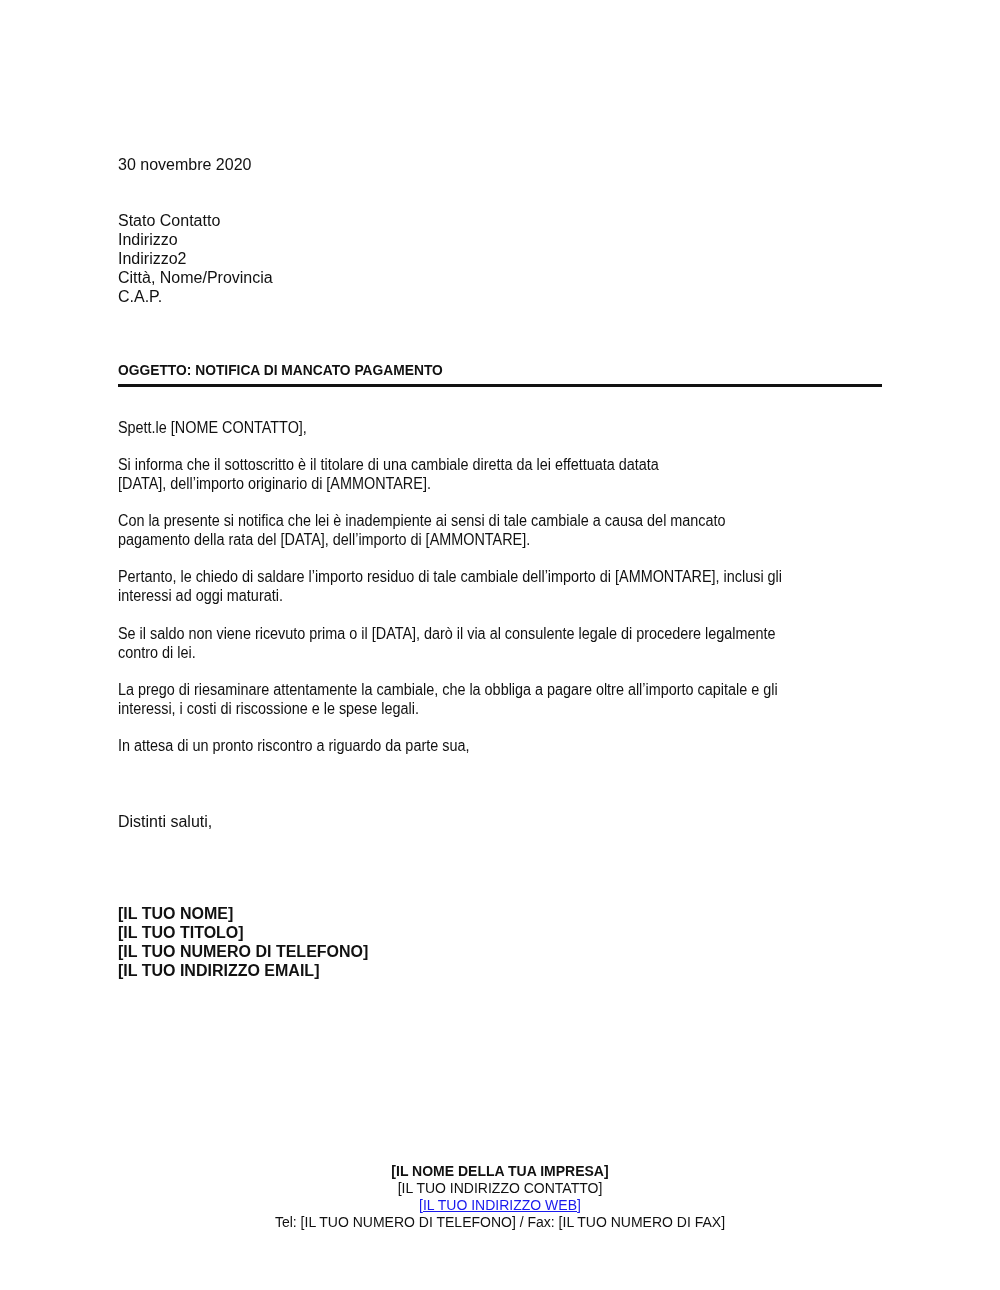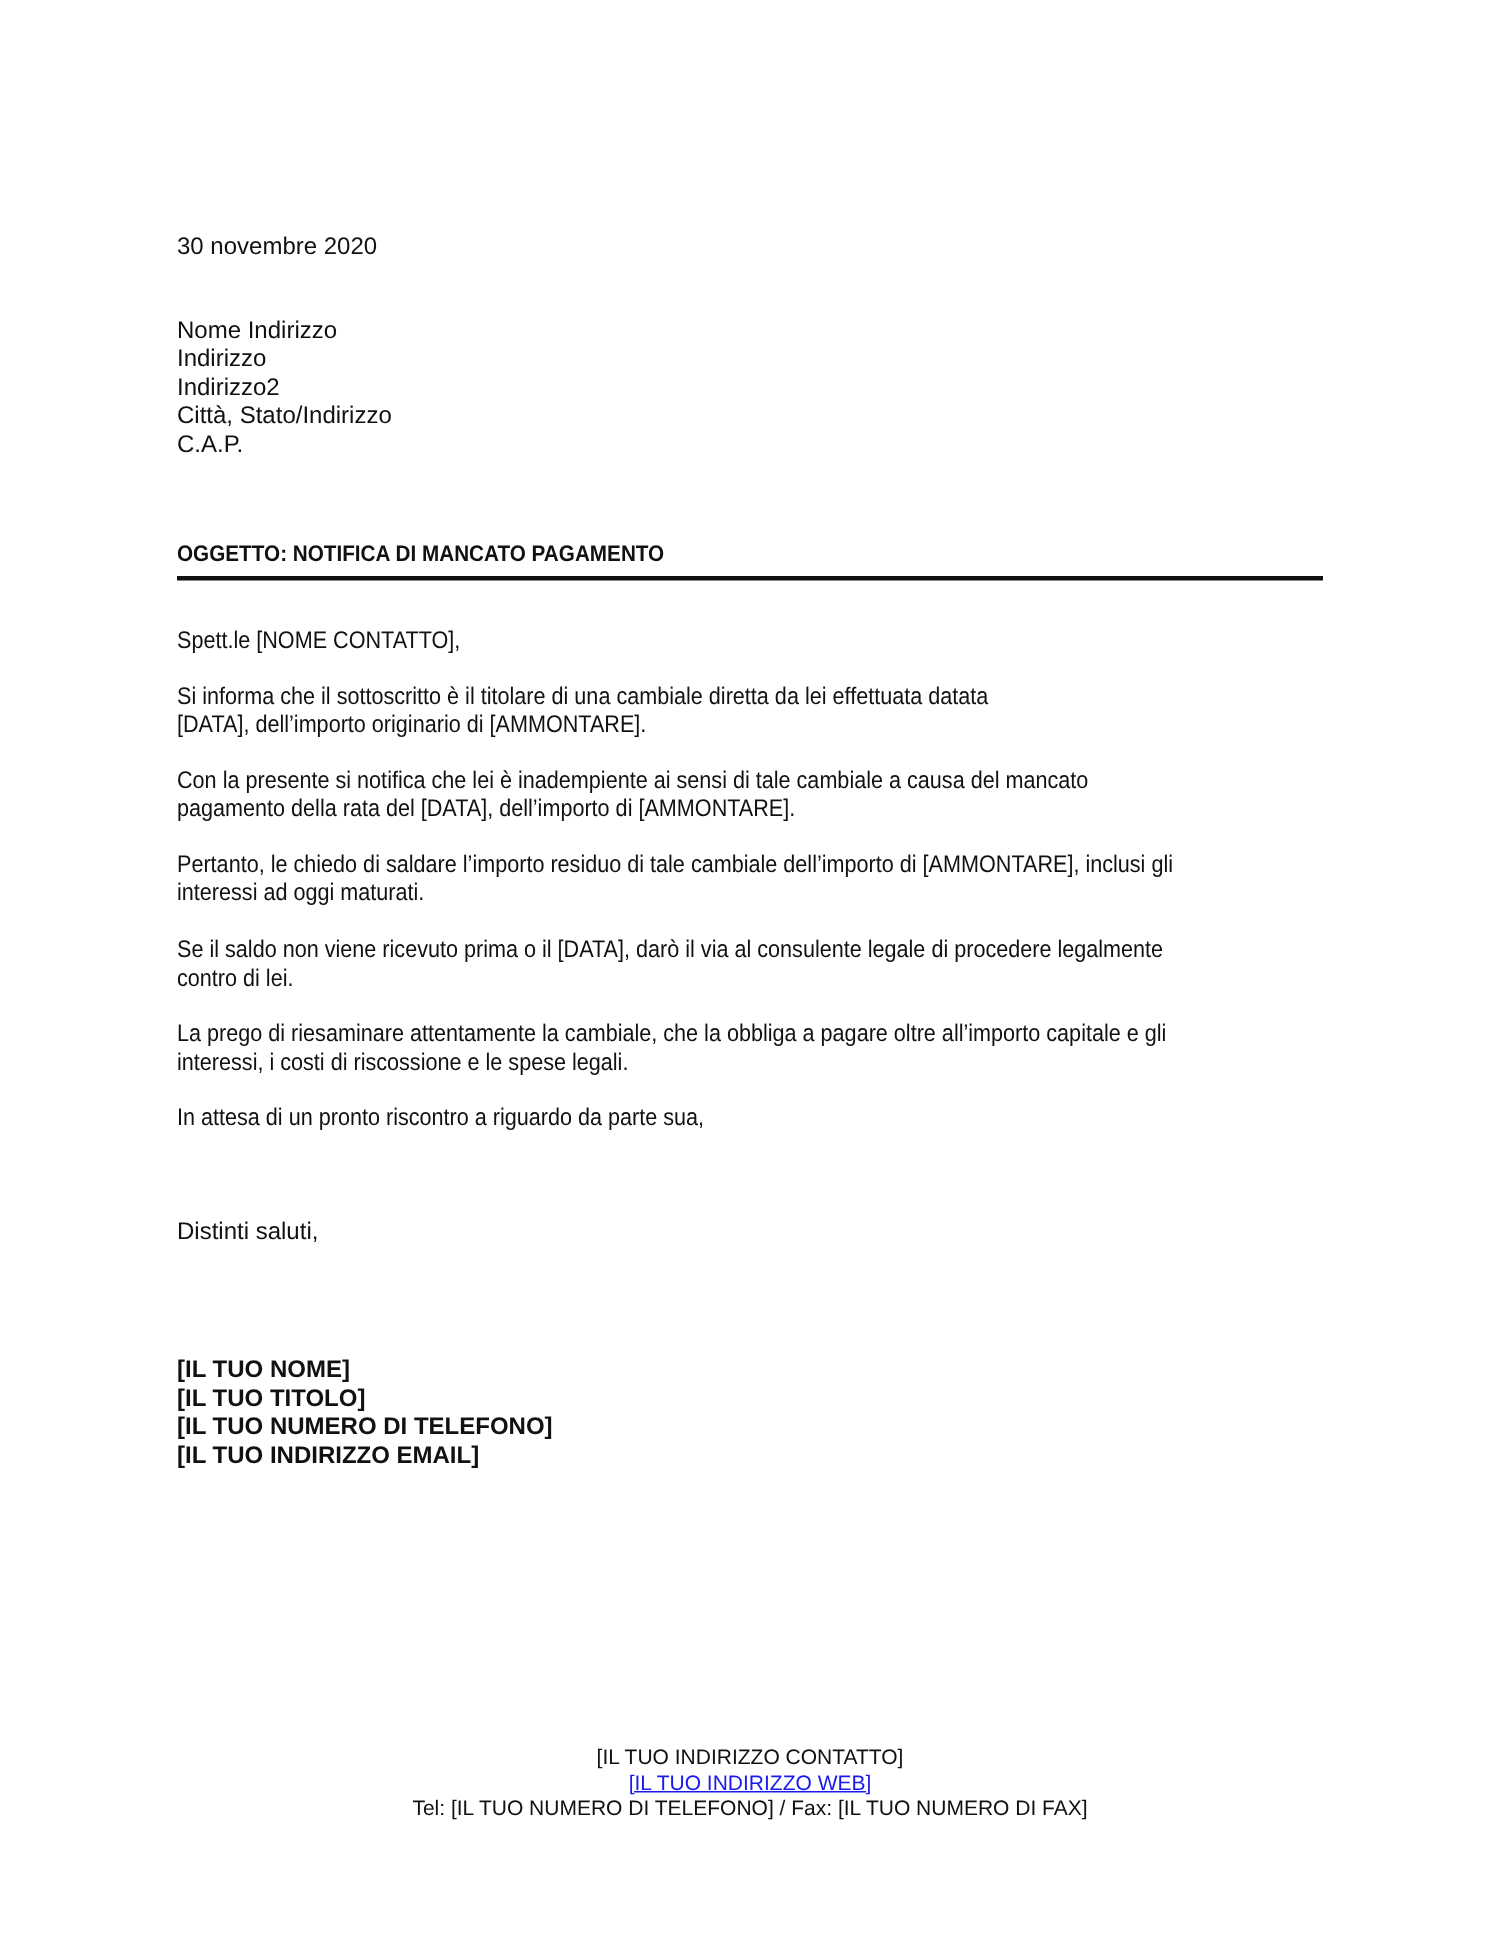--- a/index.html
+++ b/index.html
@@ -87,24 +87,24 @@
     }
   </style>
 </head>
 <body>
 
 <div class="page">
 
   <div class="reg date">30 novembre 2020</div>
 
   <div class="reg address">
-    <div>Nome Indirizzo</div>
+    <div>Stato Contatto</div>
     <div>Indirizzo</div>
     <div>Indirizzo2</div>
-    <div>Città, Stato/Indirizzo</div>
+    <div>Città, Nome/Provincia</div>
     <div>C.A.P.</div>
   </div>
 
   <div class="subject">OGGETTO: NOTIFICA DI MANCATO PAGAMENTO</div>
   <div class="rule"></div>
 
   <div class="cond p-greeting">Spett.le [NOME CONTATTO],</div>
 
   <div class="cond p1">
     <div>Si informa che il sottoscritto è il titolare di una cambiale diretta da lei effettuata datata</div>
@@ -138,18 +138,19 @@
   <div class="reg closing">Distinti saluti,</div>
 
   <div class="reg signature">
     <div>[IL TUO NOME]</div>
     <div>[IL TUO TITOLO]</div>
     <div>[IL TUO NUMERO DI TELEFONO]</div>
     <div>[IL TUO INDIRIZZO EMAIL]</div>
   </div>
 
   <div class="footer">
+    <div class="company">[IL NOME DELLA TUA IMPRESA]</div>
     <div>[IL TUO INDIRIZZO CONTATTO]</div>
     <div><a class="web">[IL TUO INDIRIZZO WEB]</a></div>
     <div>Tel: [IL TUO NUMERO DI TELEFONO] / Fax: [IL TUO NUMERO DI FAX]</div>
   </div>
 
 </div>
 
 </body></html>

